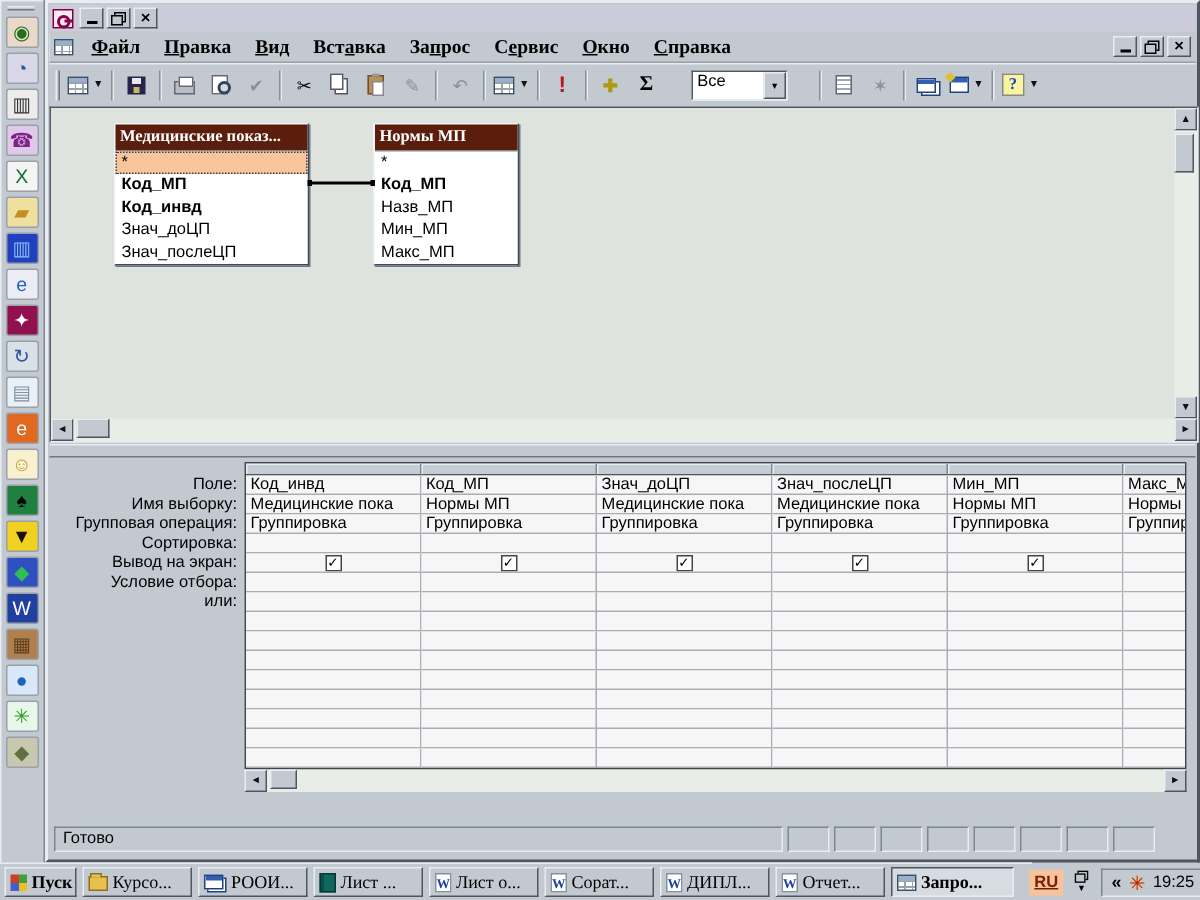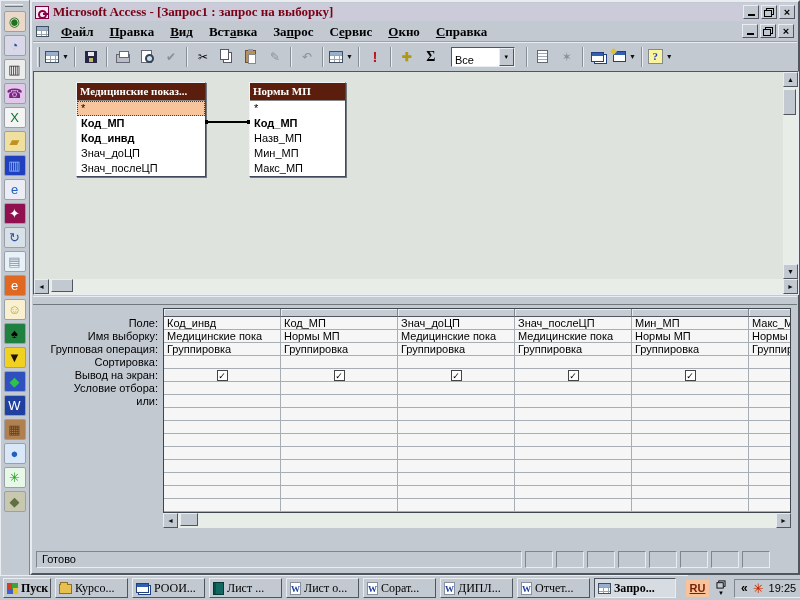--- a/index.html
+++ b/index.html
@@ -66,22 +66,22 @@
   .ic-preview{width:11px;height:13px;background:#fff;border:1px solid #667;position:relative;}
   .ic-preview::after{content:"";position:absolute;right:-3px;bottom:-1px;width:5px;height:5px;border:2px solid #345;border-radius:50%;background:#CDE;}
   .ic-copy{width:9px;height:11px;background:#fff;border:1px solid #556;box-shadow:3px 3px 0 -1px #fff,3px 3px 0 0 #556;margin:-2px 3px 2px -1px;}
   .ic-paste{width:11px;height:13px;background:#B89058;border:1px solid #705030;position:relative;}
   .ic-paste::before{content:"";position:absolute;left:2px;top:-2px;width:5px;height:2px;background:#99A;}
   .ic-paste::after{content:"";position:absolute;left:2px;top:3px;width:6px;height:8px;background:#fff;border:1px solid #888;}
   .ic-props{width:11px;height:13px;border:1px solid #667;background:repeating-linear-gradient(#fff 0 2px,#9AB 2px 3px);}
   .ic-dbwin{width:13px;height:10px;background:#fff;border:1px solid #204080;box-shadow:inset 0 3px 0 #3060B0,3px 2px 0 -1px #fff,3px 2px 0 0 #204080;margin-right:3px;}
   .ic-newobj{width:13px;height:11px;background:#fff;border:1px solid #204080;box-shadow:inset 0 3px 0 #3060B0;position:relative;}
   .ic-newobj::after{content:"";position:absolute;left:-3px;top:-3px;width:5px;height:5px;background:#E0C030;transform:rotate(45deg);}
-  .combo{width:64px;height:20px;margin:0 8px;background:#fff;border:1px solid;border-color:#50565E #E9EDF2 #E9EDF2 #50565E;
-         display:flex;align-items:flex-end;}
+  .combo{width:64px;height:20px;margin:0 18px;background:#fff;border:1px solid;border-color:#50565E #E9EDF2 #E9EDF2 #50565E;
+         display:flex;align-items:flex-start;}
   .combo-text{flex:1;font:11px "Liberation Sans",sans-serif;padding-left:3px;}
   .combo-btn{width:15px;height:18px;background:#C3C9D1;border:1px solid;border-color:#E9EDF2 #50565E #50565E #E9EDF2;
              font-size:7px;display:flex;align-items:center;justify-content:center;}
 
   
   #design-pane{position:absolute;left:1px;top:69px;width:766px;height:224px;background:#DEE3DE;
                border:1px solid;border-color:#50565E #E9EDF2 #E9EDF2 #50565E;overflow:hidden;}
   .tcard{position:absolute;background:#fff;border:1px solid;border-color:#F0F4F8 #40485E #40485E #F0F4F8;
          box-shadow:1px 1px 0 #70787E;}
   #card1{left:42px;top:10px;width:130px;}
@@ -199,21 +199,20 @@
         <div class="dicon" style="background: rgb(216, 232, 248); color: rgb(32, 96, 192);">●</div>
         <div class="dicon" style="background: rgb(232, 248, 232); color: rgb(32, 160, 32);">✳</div>
         <div class="dicon" style="background: rgb(200, 200, 176); color: rgb(96, 112, 64);">◆</div>
       </div>
   </div>
 
   <div id="app-window">
 
     <div id="titlebar">
       <span class="app-icon"></span>
-      <span class="title-text">Microsoft Access - [Запрос1 : запрос на выборку]</span>
       <span class="winbtns">
         <span class="wbtn">
             <span class="g-min"></span>
           </span>
         <span class="wbtn">
             <span class="g-rest"></span>
           </span>
         <span class="wbtn">
             <span class="g-close">×</span>
           </span>

